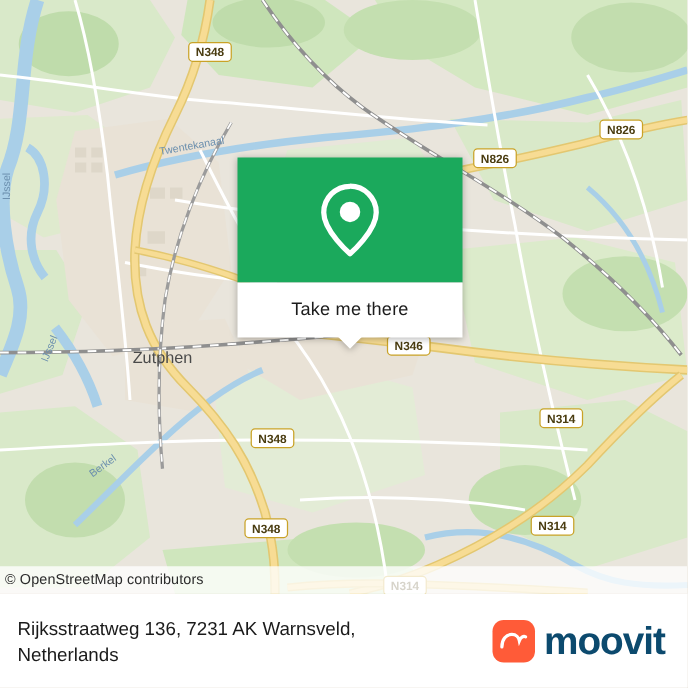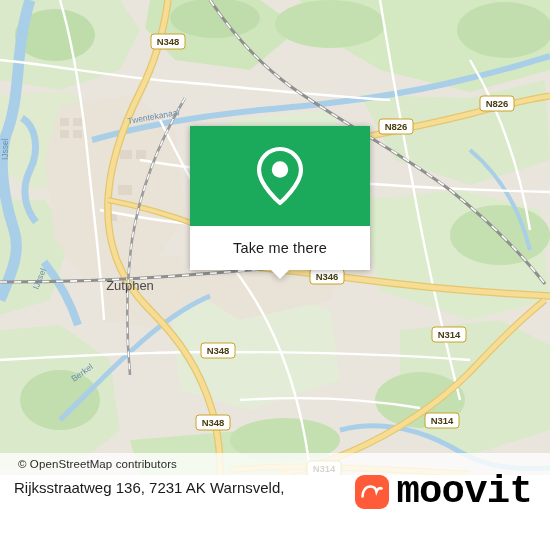--- a/index.html
+++ b/index.html
@@ -36,21 +36,21 @@
   #attribution {
     position: absolute;
     left: 0;
     bottom: 0;
     width: 550px;
     height: 22px;
     background: rgba(255,255,255,0.78);
     font-size: 11.5px;
     color: #2b2b2b;
     line-height: 22px;
-    padding-left: 18px;
+    padding-left: 4px;
     box-sizing: border-box;
     letter-spacing: 0.1px;
   }
   
   #popup {
     position: absolute;
     left: 190px;
     top: 126px;
     width: 180px;
     z-index: 40;
@@ -92,21 +92,21 @@
   }
   
   #footer {
     position: absolute;
     left: 0;
     top: 475px;
     width: 550px;
     height: 75px;
     background: #ffffff;
     display: flex;
-    align-items: flex-start;
+    align-items: center;
     box-sizing: border-box;
     padding: 0 14px 0 14px;
   }
   #address {
     flex: 1 1 auto;
     font-size: 15px;
     color: #1a1a1a;
     line-height: 21px;
     padding-top: 2px;
   }
@@ -123,26 +123,25 @@
     width: 34px;
     height: 34px;
     background: #ff5b38;
     border-radius: 9px;
     position: relative;
     display: flex;
     align-items: center;
     justify-content: center;
   }
   #brand-word {
-    font-size: 39px;
+    font-size: 31px;
     font-weight: bold;
-    color: #000000;
+    color: #0c4a6e;
     letter-spacing: -0.8px;
     line-height: 34px;
-    font-family: Liberation Mono, monospace;
   }
   
   .shield {
     fill: #ffffff;
     stroke: #c9a227;
   }
   .shield-text {
     font-family: "Liberation Sans", sans-serif;
     font-size: 9.5px;
     fill: #4a3c10;
@@ -334,20 +333,21 @@
     </div>
     <div id="popup-bottom">
       <span class="label">Take me there</span>
       <div id="popup-tail"></div>
     </div>
   </div>
 
   <div id="footer">
     <div id="address">
       <span class="l1">Rijksstraatweg 136, 7231 AK Warnsveld,</span>
+      <span class="l2">Netherlands</span>
     </div>
     <div id="brand">
       <div id="brand-mark">
         <svg width="22" height="16" viewBox="0 0 22 16">
           <path d="M1.5 12.5 C1.5 6.5 5 2.5 9.5 2.5 C13 2.5 15 5 15.5 7.5 C16.5 5 18.5 3.5 20.5 4.5" fill="none" stroke="#ffffff" stroke-width="2.6" stroke-linecap="round"></path>
           <circle cx="7.5" cy="8.5" r="1.7" fill="#ff5b38"></circle>
         </svg>
       </div>
       <span id="brand-word">moovit</span>
     </div>

